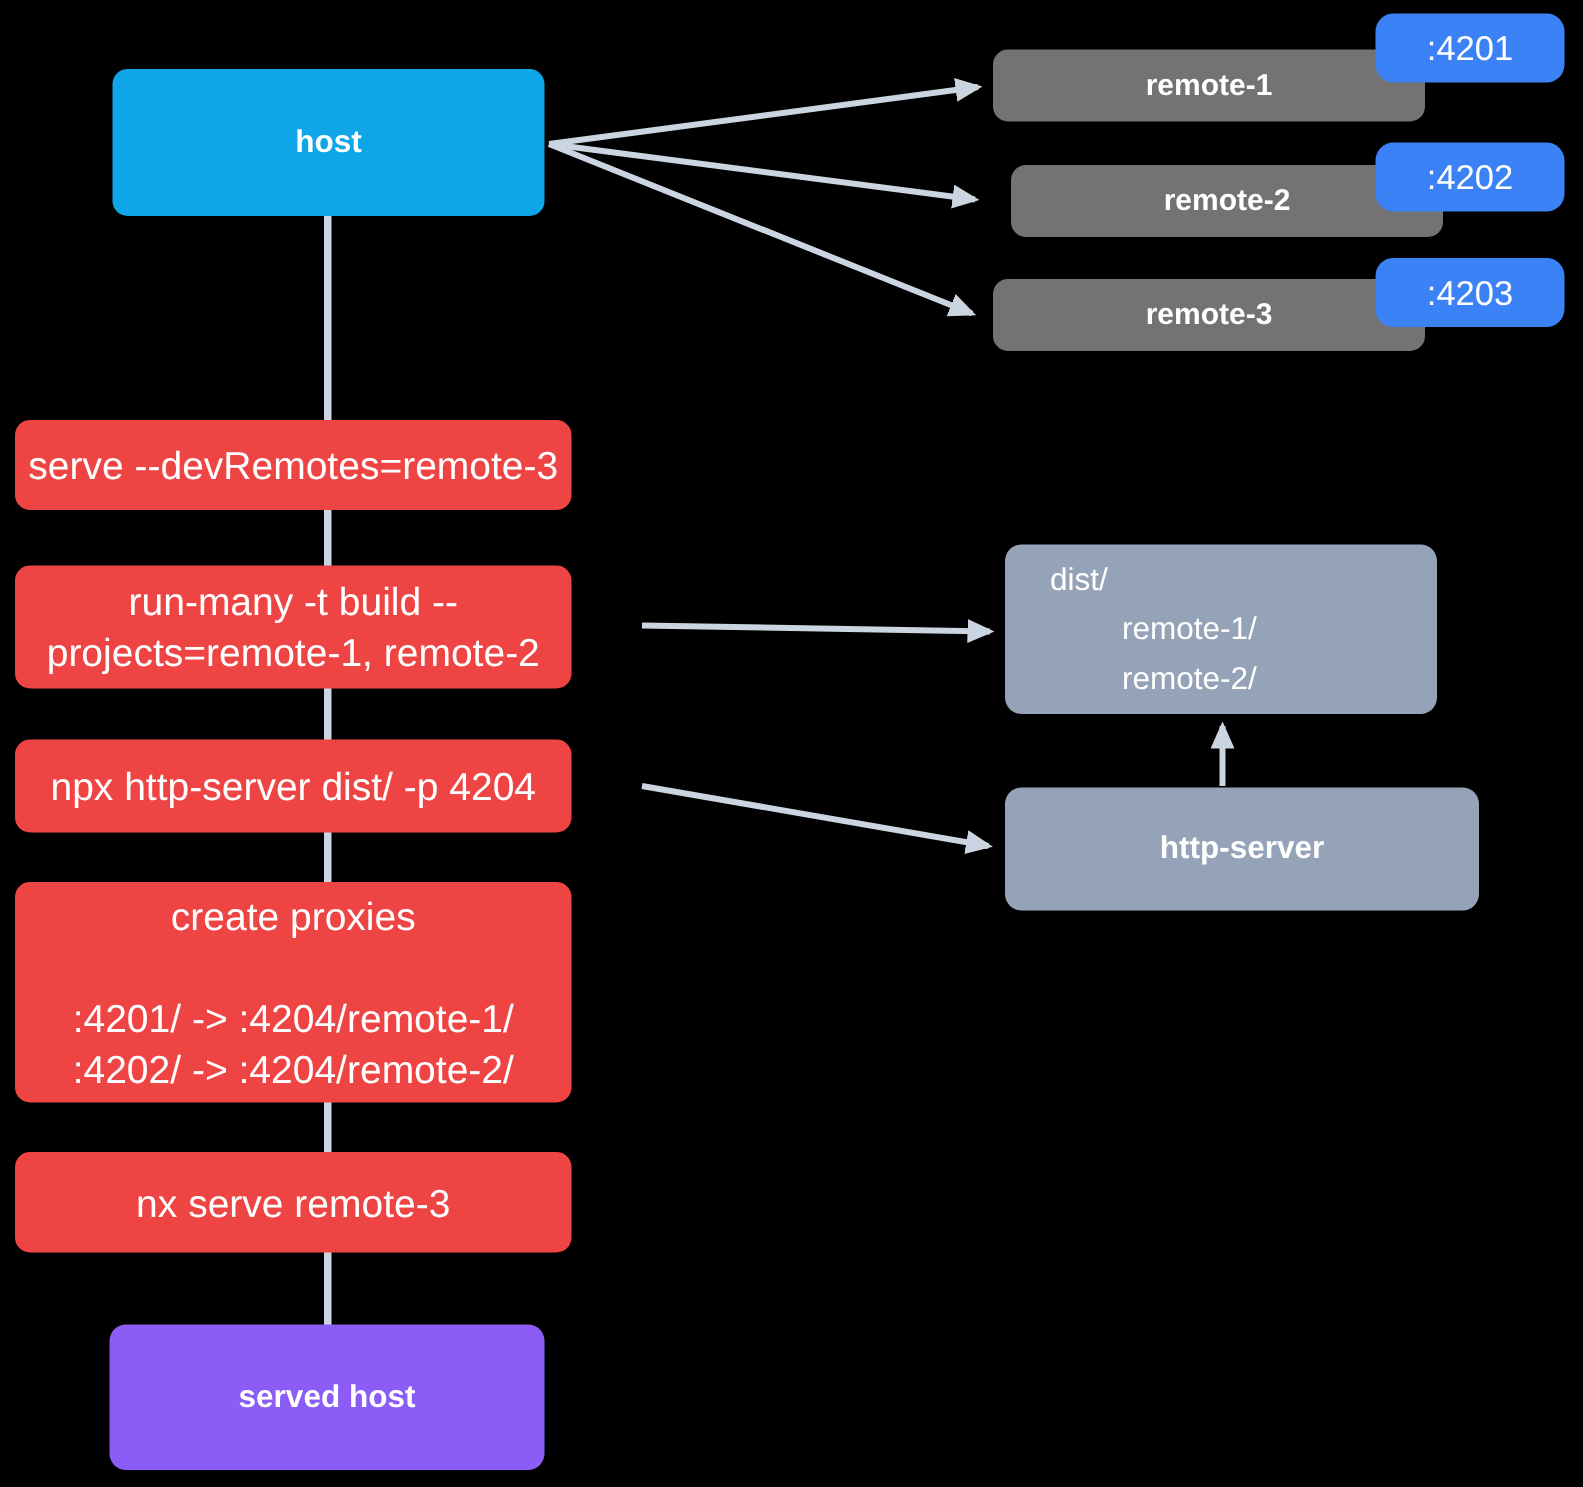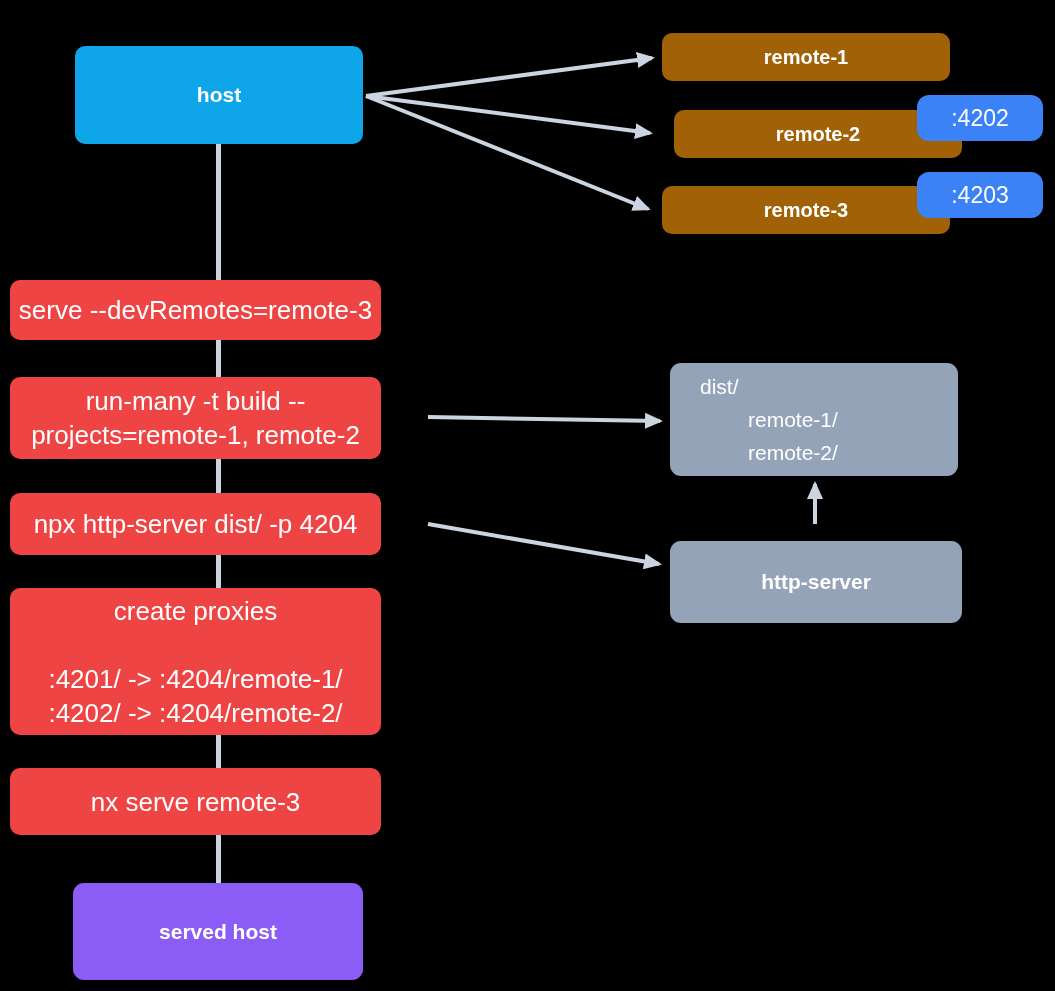--- a/index.html
+++ b/index.html
@@ -24,21 +24,21 @@
     background:#0ea5e9;
     font-weight:700;font-size:21px;border-radius:10px;
   }
   .served-host{
     left:73px;top:883px;width:290px;height:97px;
     background:#8b5cf6;
     font-weight:700;font-size:21px;
   }
   .remote{
     left:662px;width:288px;height:48px;
-    background:#a16207;
+    background:#737373;
     font-weight:700;font-size:20px;
     border-radius:10px;
     box-shadow:2px 3px 0 rgba(0,0,0,0.25);
   }
   .remote-1{top:33px;}
   .remote-2{top:110px;margin-left:12px;}
   .remote-3{top:186px;}
   .badge{
     left:917px;width:126px;height:46px;
     background:#3b82f6;
@@ -68,25 +68,24 @@
     flex-direction:column;
     align-items:flex-start;
     justify-content:center;
     padding-left:30px;
     text-align:left;
     box-shadow:2px 3px 0 rgba(0,0,0,0.25);
   }
   .dist .line{line-height:33px;min-height:33px;}
   .dist .indent{padding-left:48px;}
   .http-server{
-    left:670px;top:525px;width:292px;height:82px;
+    left:670px;top:525px;width:316px;height:82px;
     background:#94a3b8;
     font-weight:700;font-size:21px;
     box-shadow:2px 3px 0 rgba(0,0,0,0.25);
-    margin-top:16px;
   }
 </style>
 </head>
 <body>
 
 <div class="canvas">
 
   <svg class="edges" width="1055" height="991" viewBox="0 0 1055 991" xmlns="http://www.w3.org/2000/svg">
     <defs>
       <marker id="ah" markerUnits="userSpaceOnUse" markerWidth="18" markerHeight="16" refX="15" refY="8" orient="auto">
@@ -109,20 +108,23 @@
   <div class="node remote remote-1">
     <span>remote-1</span>
   </div>
   <div class="node remote remote-2">
     <span>remote-2</span>
   </div>
   <div class="node remote remote-3">
     <span>remote-3</span>
   </div>
 
+  <div class="node badge badge-1">
+    <span>:4201</span>
+  </div>
   <div class="node badge badge-2">
     <span>:4202</span>
   </div>
   <div class="node badge badge-3">
     <span>:4203</span>
   </div>
 
   <div class="node step step-1">
     <div class="line">serve --devRemotes=remote-3</div>
   </div>

